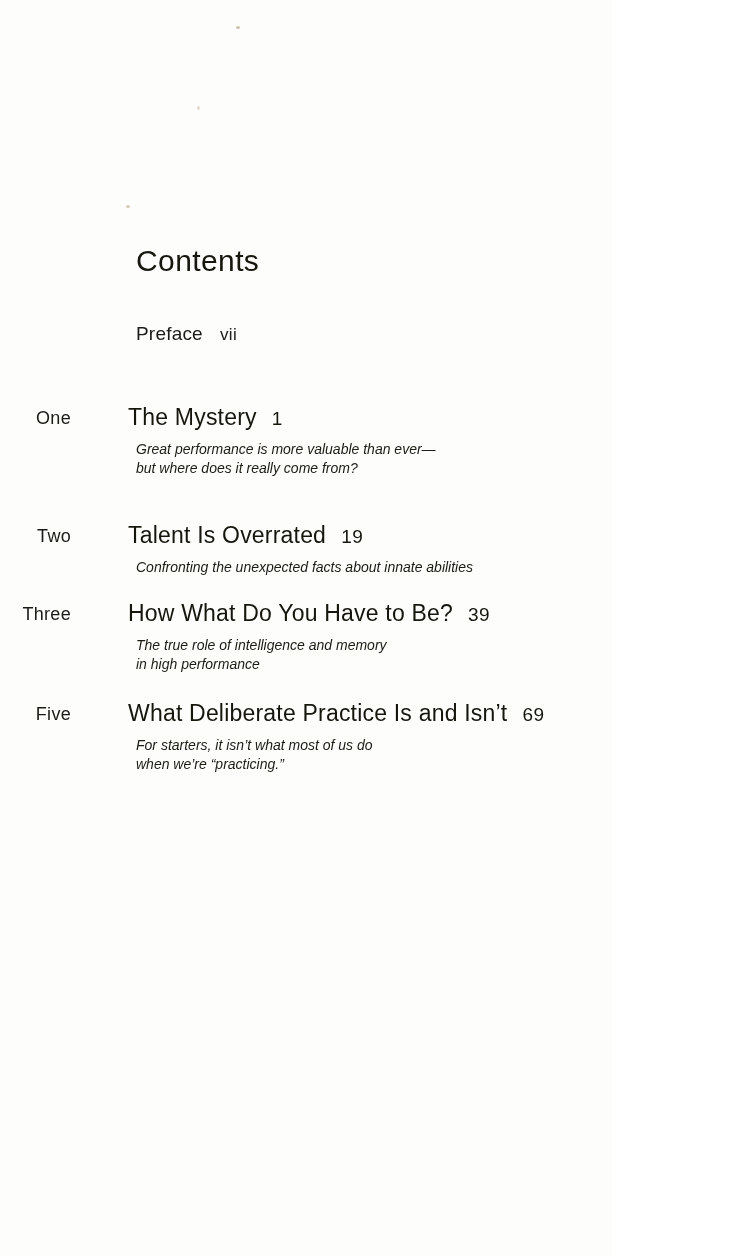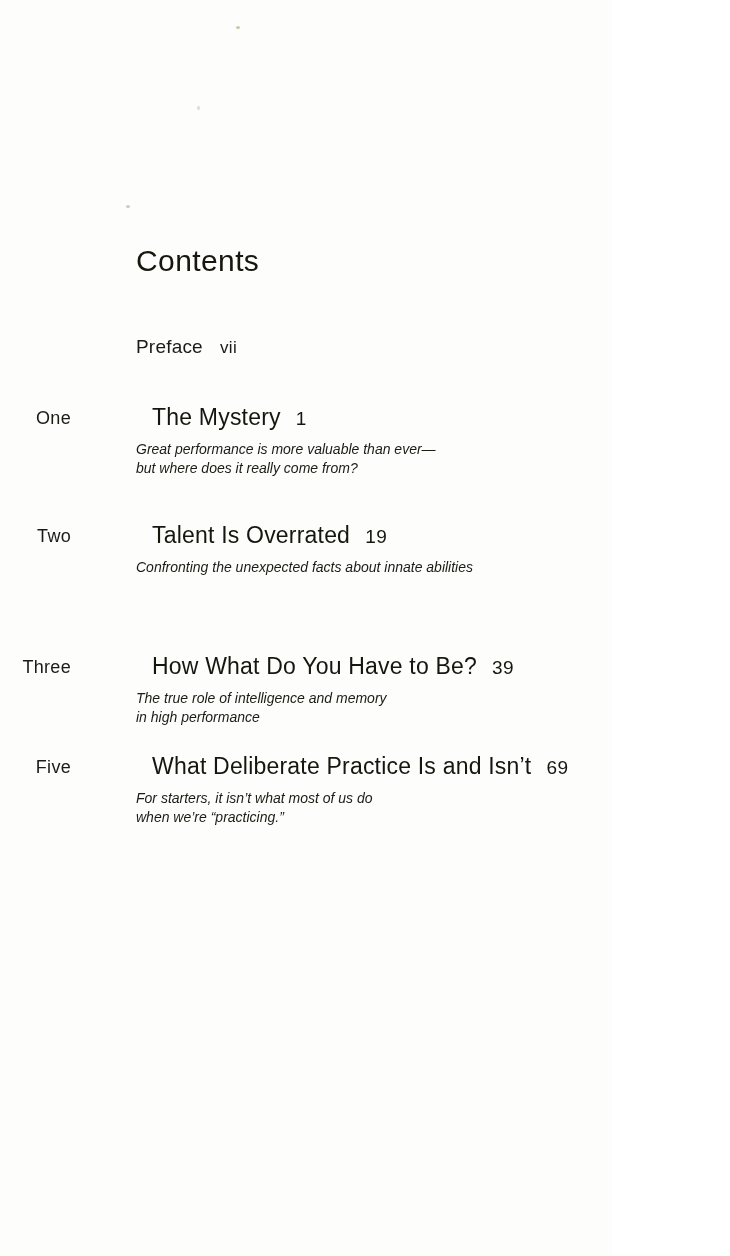--- a/index.html
+++ b/index.html
@@ -35,21 +35,21 @@
     top: 224px;
     font-size: 30px;
     letter-spacing: 0.4px;
     font-weight: 400;
     color: #17170f;
   }
 
   .preface-row {
     position: absolute;
     left: 136px;
-    top: 336px;
+    top: 323px;
     font-size: 19px;
     letter-spacing: 0.2px;
   }
   .preface-row .pg {
     margin-left: 17px;
     font-size: 17px;
     letter-spacing: 0.4px;
   }
 
   .toc {
@@ -71,21 +71,21 @@
     right: 659px;          
     width: 120px;
     text-align: right;
     top: 4px;
     font-size: 18px;
     letter-spacing: 0.3px;
     color: #1b1b16;
   }
   .title {
     position: absolute;
-    left: 152px;
+    left: 128px;
     top: 0;
     font-size: 23px;
     letter-spacing: 0.2px;
     white-space: nowrap;
     color: #16160f;
   }
   .title .page-num {
     margin-left: 15px;
     font-size: 19px;
     letter-spacing: 0.5px;
@@ -134,21 +134,21 @@
     <div class="entry" style="margin-top:43px;">
       <div class="entry-head">
         <span class="num">Two</span>
         <span class="title"><span>Talent Is Overrated</span><span class="page-num">19</span></span>
       </div>
       <div class="sub">
         <div>Confronting the unexpected facts about innate abilities</div>
       </div>
     </div>
 
-    <div class="entry" style="margin-top:76px;">
+    <div class="entry" style="margin-top:23px;">
       <div class="entry-head">
         <span class="num">Three</span>
         <span class="title"><span>How What Do You Have to Be?</span><span class="page-num">39</span></span>
       </div>
       <div class="sub">
         <div>The true role of intelligence and memory</div>
         <div>in high performance</div>
       </div>
     </div>
 

